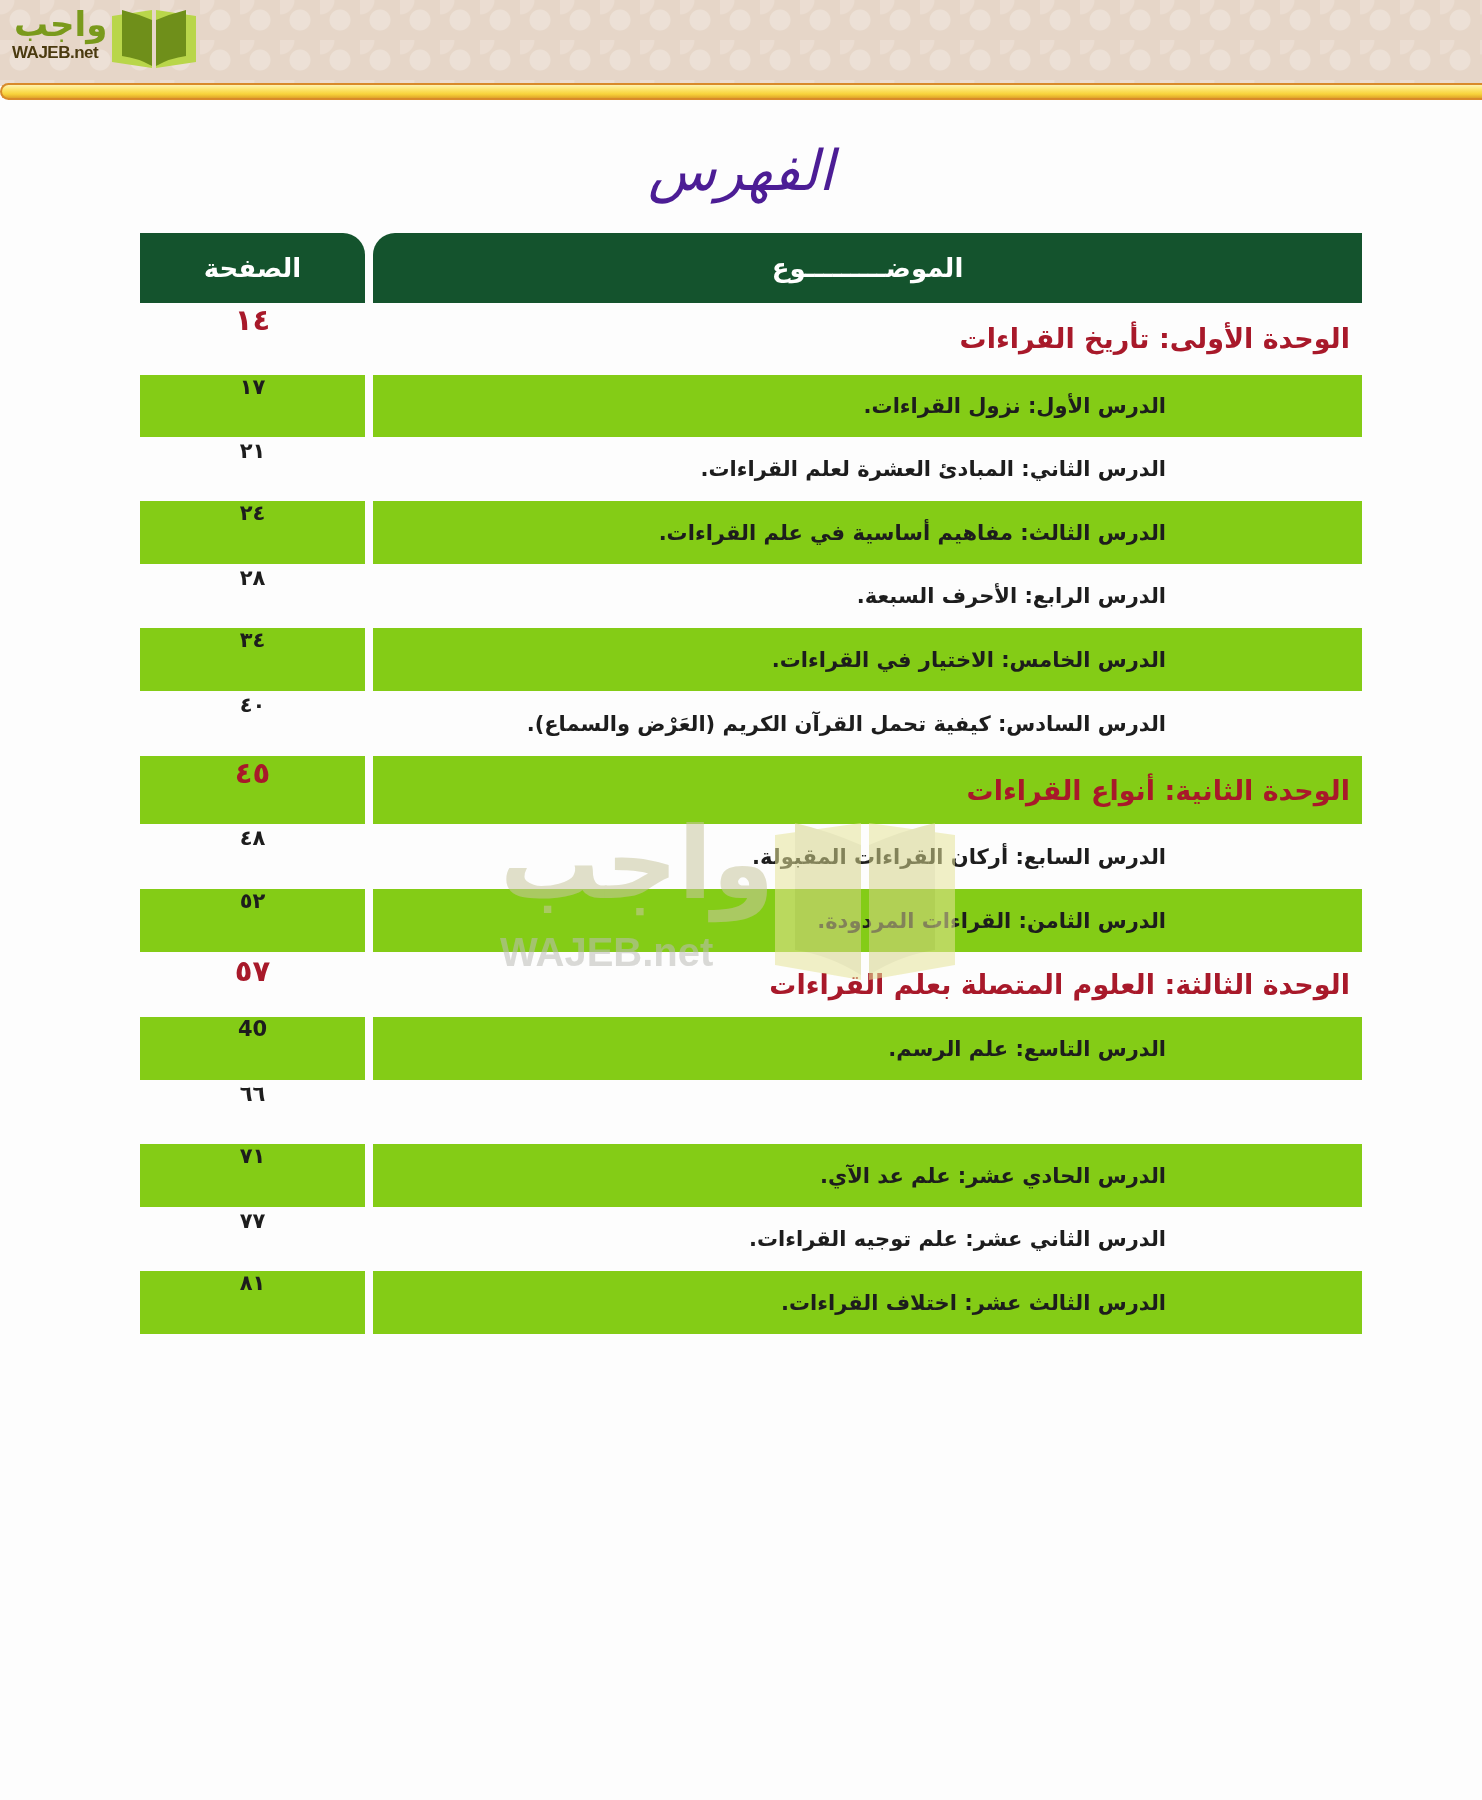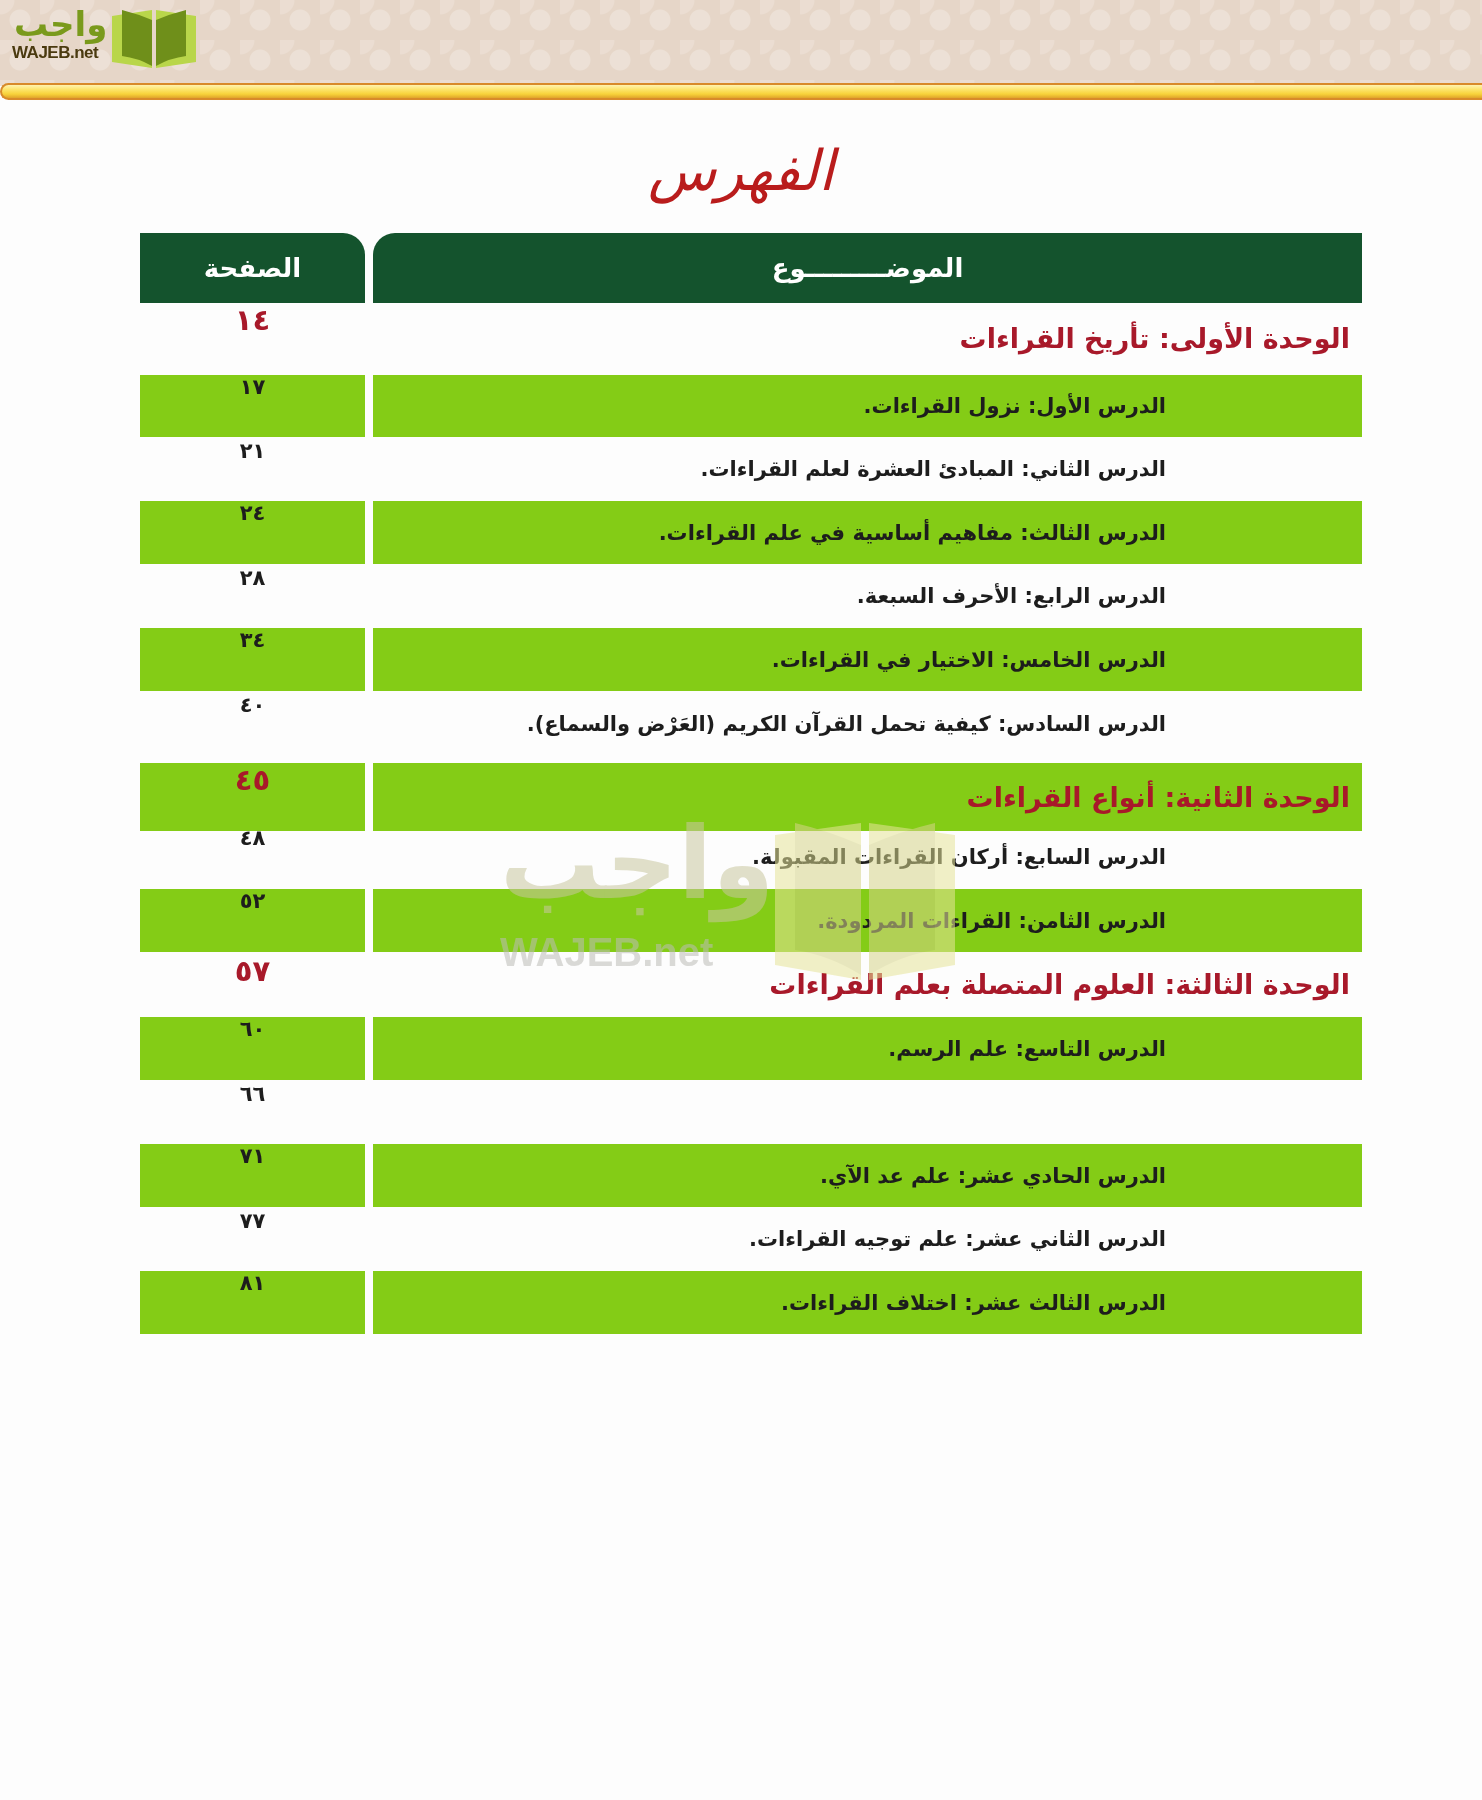--- a/index.html
+++ b/index.html
@@ -29,21 +29,21 @@
   }
   .logo-en {
     position:absolute; left:2px; top:37px; font-size:17px; font-weight:bold;
     color:#4a3a10; letter-spacing:-0.5px; font-family:"Liberation Sans", sans-serif;
   }
   .logo-book { position:absolute; left:98px; top:0; width:92px; height:64px; }
 
   .title {
     position:absolute; left:0; width:1482px; top:138px; text-align:center;
     font-family:"DejaVu Serif", serif; font-size:56px; font-style:italic;
-    color:#b91c1c; direction:rtl;
+    color:#4c1d95; direction:rtl;
   }
 
   .header-cell {
     position:absolute; top:233px; height:70px; background:#14532d;
     color:#fff; font-weight:bold; font-size:26px; display:flex; align-items:center;
     justify-content:center; direction:rtl;
   }
   .hc-page { left:140px; width:225px; border-top-right-radius:22px; }
   .hc-topic { left:373px; width:989px; border-top-left-radius:22px; }
   .hc-topic span { letter-spacing:2px; }
@@ -138,21 +138,21 @@
     </div>
 </div>
 <div class="row lesson" style="top:693px;height:63px;">
   <div class="cell-page">
       <span>٤٠</span>
     </div>
   <div class="cell-topic">
       <span>الدرس السادس: كيفية تحمل القرآن الكريم (العَرْض والسماع).</span>
     </div>
 </div>
-<div class="row unit shade" style="top:756px;height:70px;margin-top:7px;">
+<div class="row unit shade" style="top:756px;height:70px;">
   <div class="cell-page">
       <span>٤٥</span>
     </div>
   <div class="cell-topic">
       <span>الوحدة الثانية: أنواع القراءات</span>
     </div>
 </div>
 <div class="row lesson" style="top:826px;height:63px;">
   <div class="cell-page">
       <span>٤٨</span>
@@ -172,21 +172,21 @@
 <div class="row unit" style="top:954px;height:63px;">
   <div class="cell-page">
       <span>٥٧</span>
     </div>
   <div class="cell-topic">
       <span>الوحدة الثالثة: العلوم المتصلة بعلم القراءات</span>
     </div>
 </div>
 <div class="row lesson shade" style="top:1017px;height:65px;">
   <div class="cell-page">
-      <span>٦٠</span>
+      <span>40</span>
     </div>
   <div class="cell-topic">
       <span>الدرس التاسع: علم الرسم.</span>
     </div>
 </div>
 <div class="row lesson" style="top:1082px;height:62px;">
   <div class="cell-page">
       <span>٦٦</span>
     </div>
 </div>

